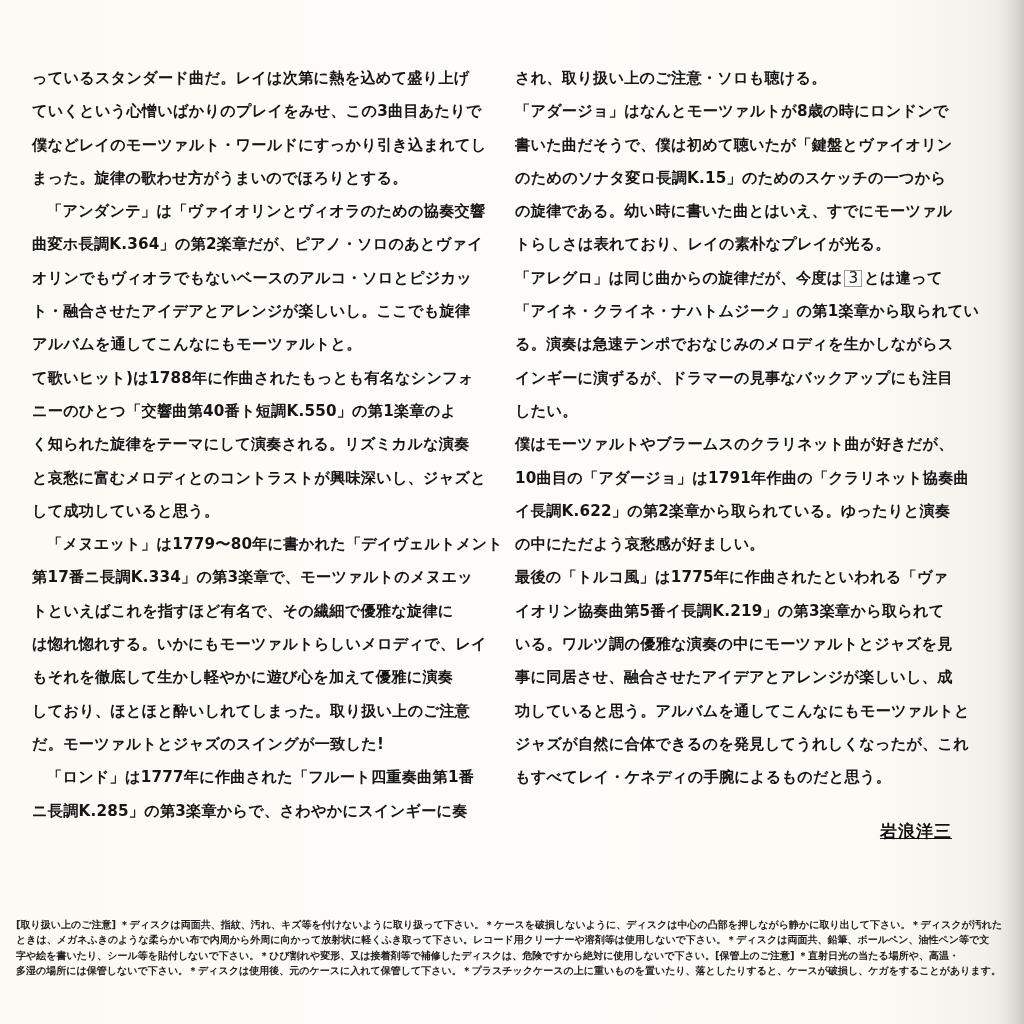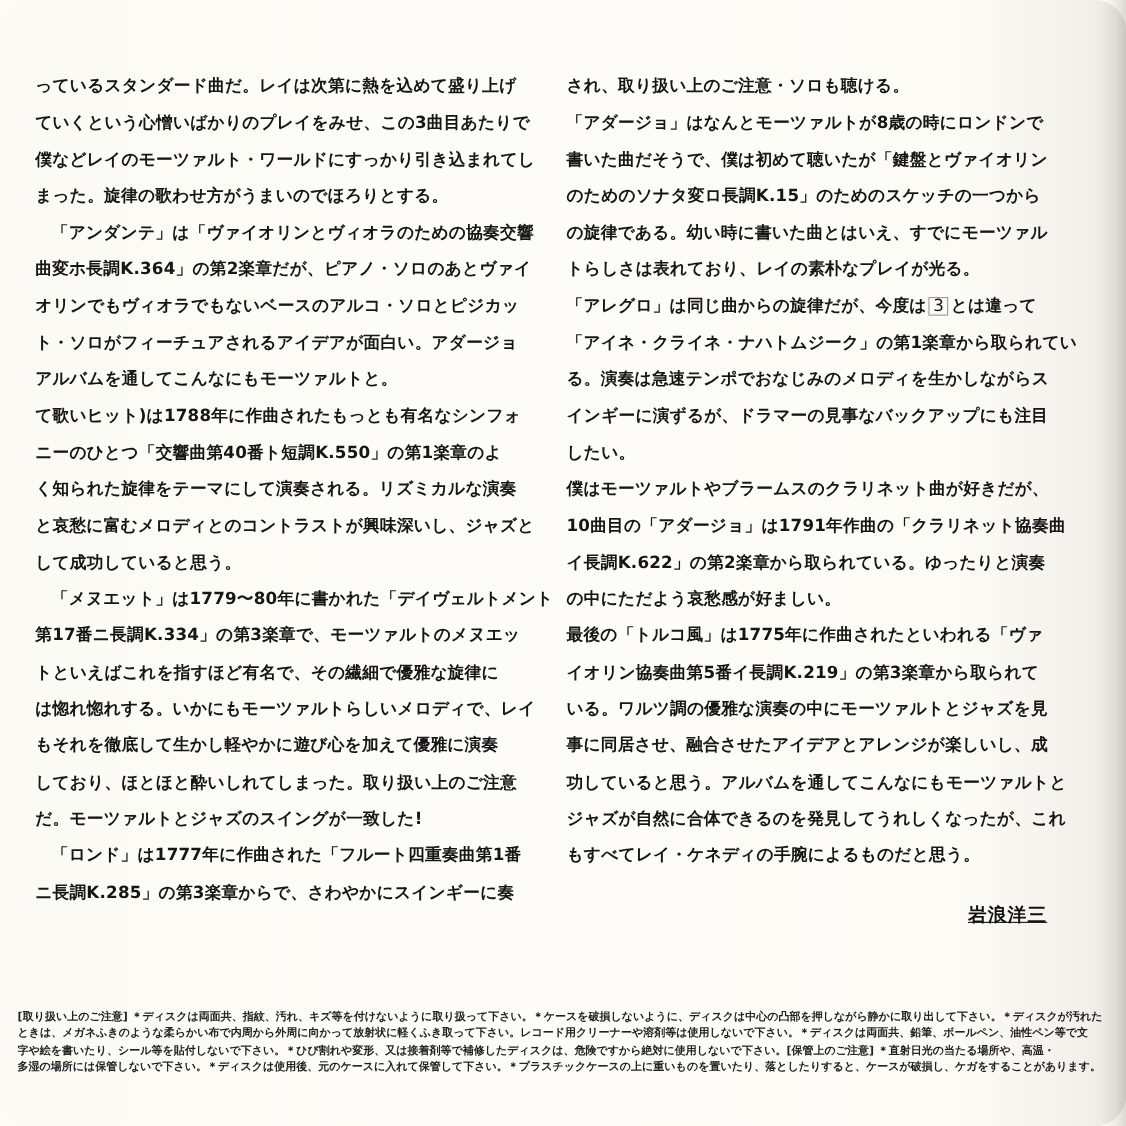--- a/index.html
+++ b/index.html
@@ -12,21 +12,20 @@
       overflow: hidden;
       background: #fdfbf6;
       font-family: "DejaVu Sans", "Liberation Sans", sans-serif;
       color: #1a1a1a;
       position: relative;
     }
     .page {
       position: absolute;
       inset: 0;
       background: linear-gradient(90deg, #fcfaf4 0%, #fefcf8 40%, #fdfbf6 85%, #f3f1ec 96%, #e6e4df 100%);
-      border-radius: 29px;
     }
     .edge-shadow {
       position: absolute;
       top: 0;
       right: 0;
       width: 22px;
       height: 1024px;
       background: linear-gradient(90deg, rgba(0,0,0,0) 0%, rgba(120,120,115,0.12) 60%, rgba(90,90,85,0.22) 100%);
     }
     .column {
@@ -96,21 +95,21 @@
   <div class="edge-shadow"></div>
 
   <div class="column col-left">
     <span class="line">っているスタンダード曲だ。レイは次第に熱を込めて盛り上げ</span>
     <span class="line">ていくという心憎いばかりのプレイをみせ、この3曲目あたりで</span>
     <span class="line">僕などレイのモーツァルト・ワールドにすっかり引き込まれてし</span>
     <span class="line">まった。旋律の歌わせ方がうまいのでほろりとする。</span>
     <span class="line indent">「アンダンテ」は「ヴァイオリンとヴィオラのための協奏交響</span>
     <span class="line">曲変ホ長調K.364」の第2楽章だが、ピアノ・ソロのあとヴァイ</span>
     <span class="line">オリンでもヴィオラでもないベースのアルコ・ソロとピジカッ</span>
-    <span class="line">ト・ソロがフィーチュアされるアイデアが面白い。アダージョ</span>
+    <span class="line">ト・融合させたアイデアとアレンジが楽しいし。ここでも旋律</span>
     <span class="line">アルバムを通してこんなにもモーツァルトと。</span>
     <span class="line">て歌いヒット)は1788年に作曲されたもっとも有名なシンフォ</span>
     <span class="line">ニーのひとつ「交響曲第40番ト短調K.550」の第1楽章のよ</span>
     <span class="line">く知られた旋律をテーマにして演奏される。リズミカルな演奏</span>
     <span class="line">と哀愁に富むメロディとのコントラストが興味深いし、ジャズと</span>
     <span class="line">して成功していると思う。</span>
     <span class="line indent">「メヌエット」は1779〜80年に書かれた「デイヴェルトメント</span>
     <span class="line">第17番ニ長調K.334」の第3楽章で、モーツァルトのメヌエッ</span>
     <span class="line">トといえばこれを指すほど有名で、その繊細で優雅な旋律に</span>
     <span class="line">は惚れ惚れする。いかにもモーツァルトらしいメロディで、レイ</span>

